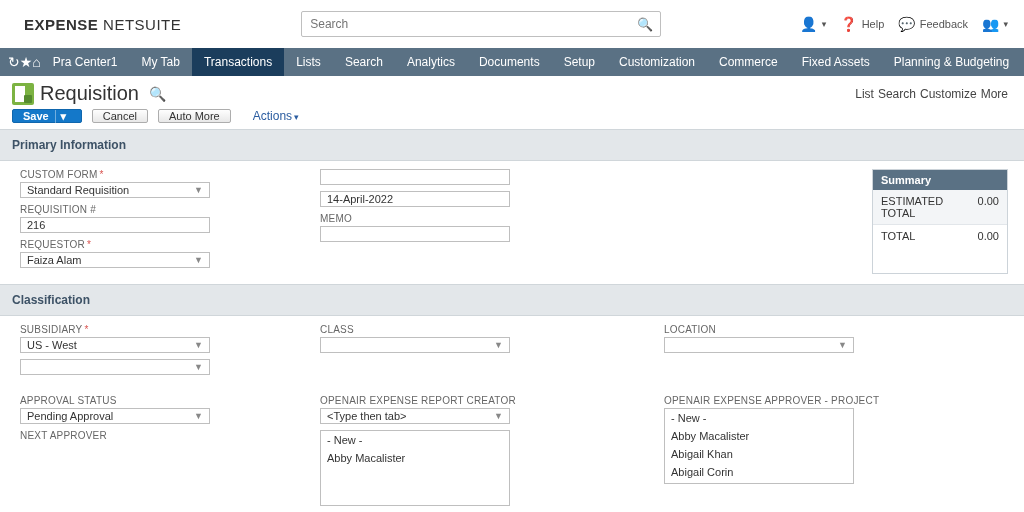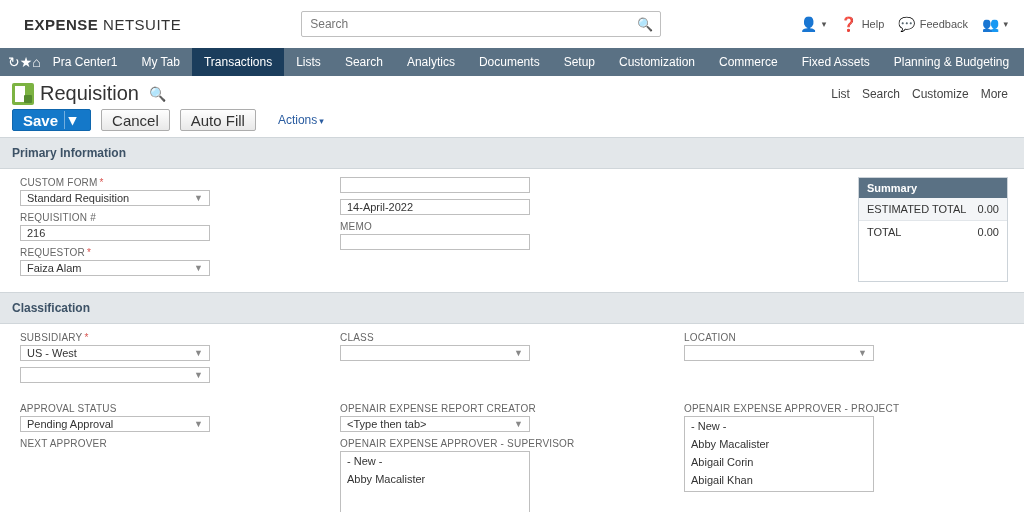--- a/index.html
+++ b/index.html
@@ -19,44 +19,44 @@
 .nav-icon-btn { width: 36px; display: flex; align-items: center; justify-content: center; color: #fff; font-size: 14px; cursor: pointer; }
 .nav-item { padding: 0 12px; display: flex; align-items: center; color: #fff; font-size: 12px; cursor: pointer; white-space: nowrap; }
 .nav-item.active { background: #1b3d5c; }
 
 .page-head { padding: 6px 16px 4px 12px; display: flex; align-items: center; gap: 6px; }
 .page-icon { width: 22px; height: 22px; background: #7cb342; border-radius: 2px; position: relative; }
 .page-icon::before { content:""; position:absolute; left:3px; top:3px; width:10px; height:16px; background:#fff; }
 .page-icon::after { content:""; position:absolute; right:2px; bottom:2px; width:8px; height:8px; background:#558b2f; border-radius:1px; }
 .page-title { font-size: 20px; color: #333; font-weight: 400; }
 .mag { margin-left: 4px; color: #666; font-size: 14px; }
-.head-links { margin-left: auto; display: flex; gap: 12px; font-size: 12px; color: #444; }
+.head-links { margin-left: auto; display: flex; gap: 4px; font-size: 12px; color: #444; }
 .head-link { cursor: pointer; }
 
 .action-row { padding: 0 12px 6px 12px; display: flex; align-items: center; gap: 10px; }
-.btn { height: 22px; padding: 0 10px; border: 1px solid #adadad; background: linear-gradient(#fefefe,#e8e8e8); border-radius: 2px; font-size: 15px; cursor: pointer; display:inline-flex; align-items:center; }
+.btn { height: 14px; padding: 0 10px; border: 1px solid #adadad; background: linear-gradient(#fefefe,#e8e8e8); border-radius: 2px; font-size: 11px; cursor: pointer; display:inline-flex; align-items:center; }
 .btn-primary { background: #1478c9; border-color: #0f66ad; color: #fff; font-weight: 700; }
 .btn-split { display:inline-flex; }
 .btn-split .caret-part { width:16px; border-left:1px solid rgba(255,255,255,0.4); margin-left:6px; display:flex; align-items:center; justify-content:center; color:#fff;}
 .link-action { color:#2a5ca0; font-size:12px; cursor:pointer; margin-left:12px; }
 .link-action .caret { margin-left:2px; font-size:9px; }
 
 .section-bar { background:#e3e7ea; height:28px; display:flex; align-items:center; padding:15px 12px; font-size:12px; font-weight:700; color:#3d5266; border-top:1px solid #d0d6da; border-bottom:1px solid #d0d6da; }
 
-.form-grid { display:flex; padding:8px 16px 10px 20px; gap:20px; }
+.form-grid { display:flex; padding:8px 16px 10px 20px; }
 .col { flex:1; min-width:0; }
 .col.narrow { flex:0 0 300px; }
 .field { margin-bottom:6px; }
 .flabel { font-size:10px; color:#666; text-transform:uppercase; letter-spacing:0.2px; display:block; margin-bottom:2px; }
 .flabel .req { color:#d9534f; margin-left:2px; }
 .finput, .fselect { width:190px; height:16px; border:1px solid #bfbfbf; background:#fff; padding:0 6px; font-size:11px; color:#333; }
 .fselect { position:relative; display:flex; align-items:center; justify-content:space-between; cursor:pointer; }
 .fselect .caret { color:#888; font-size:9px; }
 
-.summary-box { width:150px; border:1px solid #ccd3d9; font-size:11px; }
+.summary-box { width:136px; border:1px solid #ccd3d9; font-size:11px; }
 .summary-head { background:#5a7184; color:#fff; padding:4px 8px; font-weight:700; font-size:11px; }
 .summary-row { display:flex; justify-content:space-between; padding:5px 8px; border-bottom:1px solid #e2e6ea; }
 .summary-row:nth-child(even){ background:#f3f5f7; }
 .summary-row:last-child{ border-bottom:none; }
 
 .listbox { width:190px; height:76px; border:1px solid #bfbfbf; overflow:auto; background:#fff; font-size:11px; }
 .listbox .opt { padding:3px 6px; cursor:pointer; }
 .listbox .opt:first-child { font-style: normal; }
 
 .static-val { font-size:11px; color:#333; padding:2px 0; }
@@ -122,21 +122,21 @@
     <span class="head-link">More</span>
   </div>
 </div>
 
 <div class="action-row">
   <span class="btn btn-primary btn-split">
     <span>Save</span>
       <span class="caret-part">▾</span>
   </span>
   <span class="btn">Cancel</span>
-  <span class="btn">Auto Fill</span>
+  <span class="btn">Auto More</span>
   <span class="link-action"><span>Actions</span><span class="caret">▾</span></span>
 </div>
 
 <div class="section-bar">Primary Information</div>
 <div class="form-grid">
   <div class="col narrow">
     <div class="field">
       <span class="flabel"><span>CUSTOM FORM</span><span class="req">*</span></span>
       <div class="fselect">
           <span>Standard Requisition</span>
@@ -237,35 +237,34 @@
 
   <div class="col">
     <div class="field">
       <span class="flabel">OPENAIR EXPENSE REPORT CREATOR</span>
       <div class="fselect">
           <span>&lt;Type then tab&gt;</span>
           <span class="caret">▼</span>
         </div>
     </div>
     <div class="field">
-      <span class="flabel">OPENAIR EXPENSE APPROVER - SUPERVISOR</span>
       <div class="listbox">
         <div class="opt">- New -</div>
         <div class="opt">Abby Macalister</div>
 
       </div>
     </div>
 
   </div>
 
   <div class="col">
     <div class="field">
       <span class="flabel">OPENAIR EXPENSE APPROVER - PROJECT</span>
       <div class="listbox">
         <div class="opt">- New -</div>
         <div class="opt">Abby Macalister</div>
+        <div class="opt">Abigail Khan</div>
         <div class="opt">Abigail Corin</div>
-        <div class="opt">Abigail Khan</div>
       </div>
     </div>
 
   </div>
 </div>
 
 </body></html>

